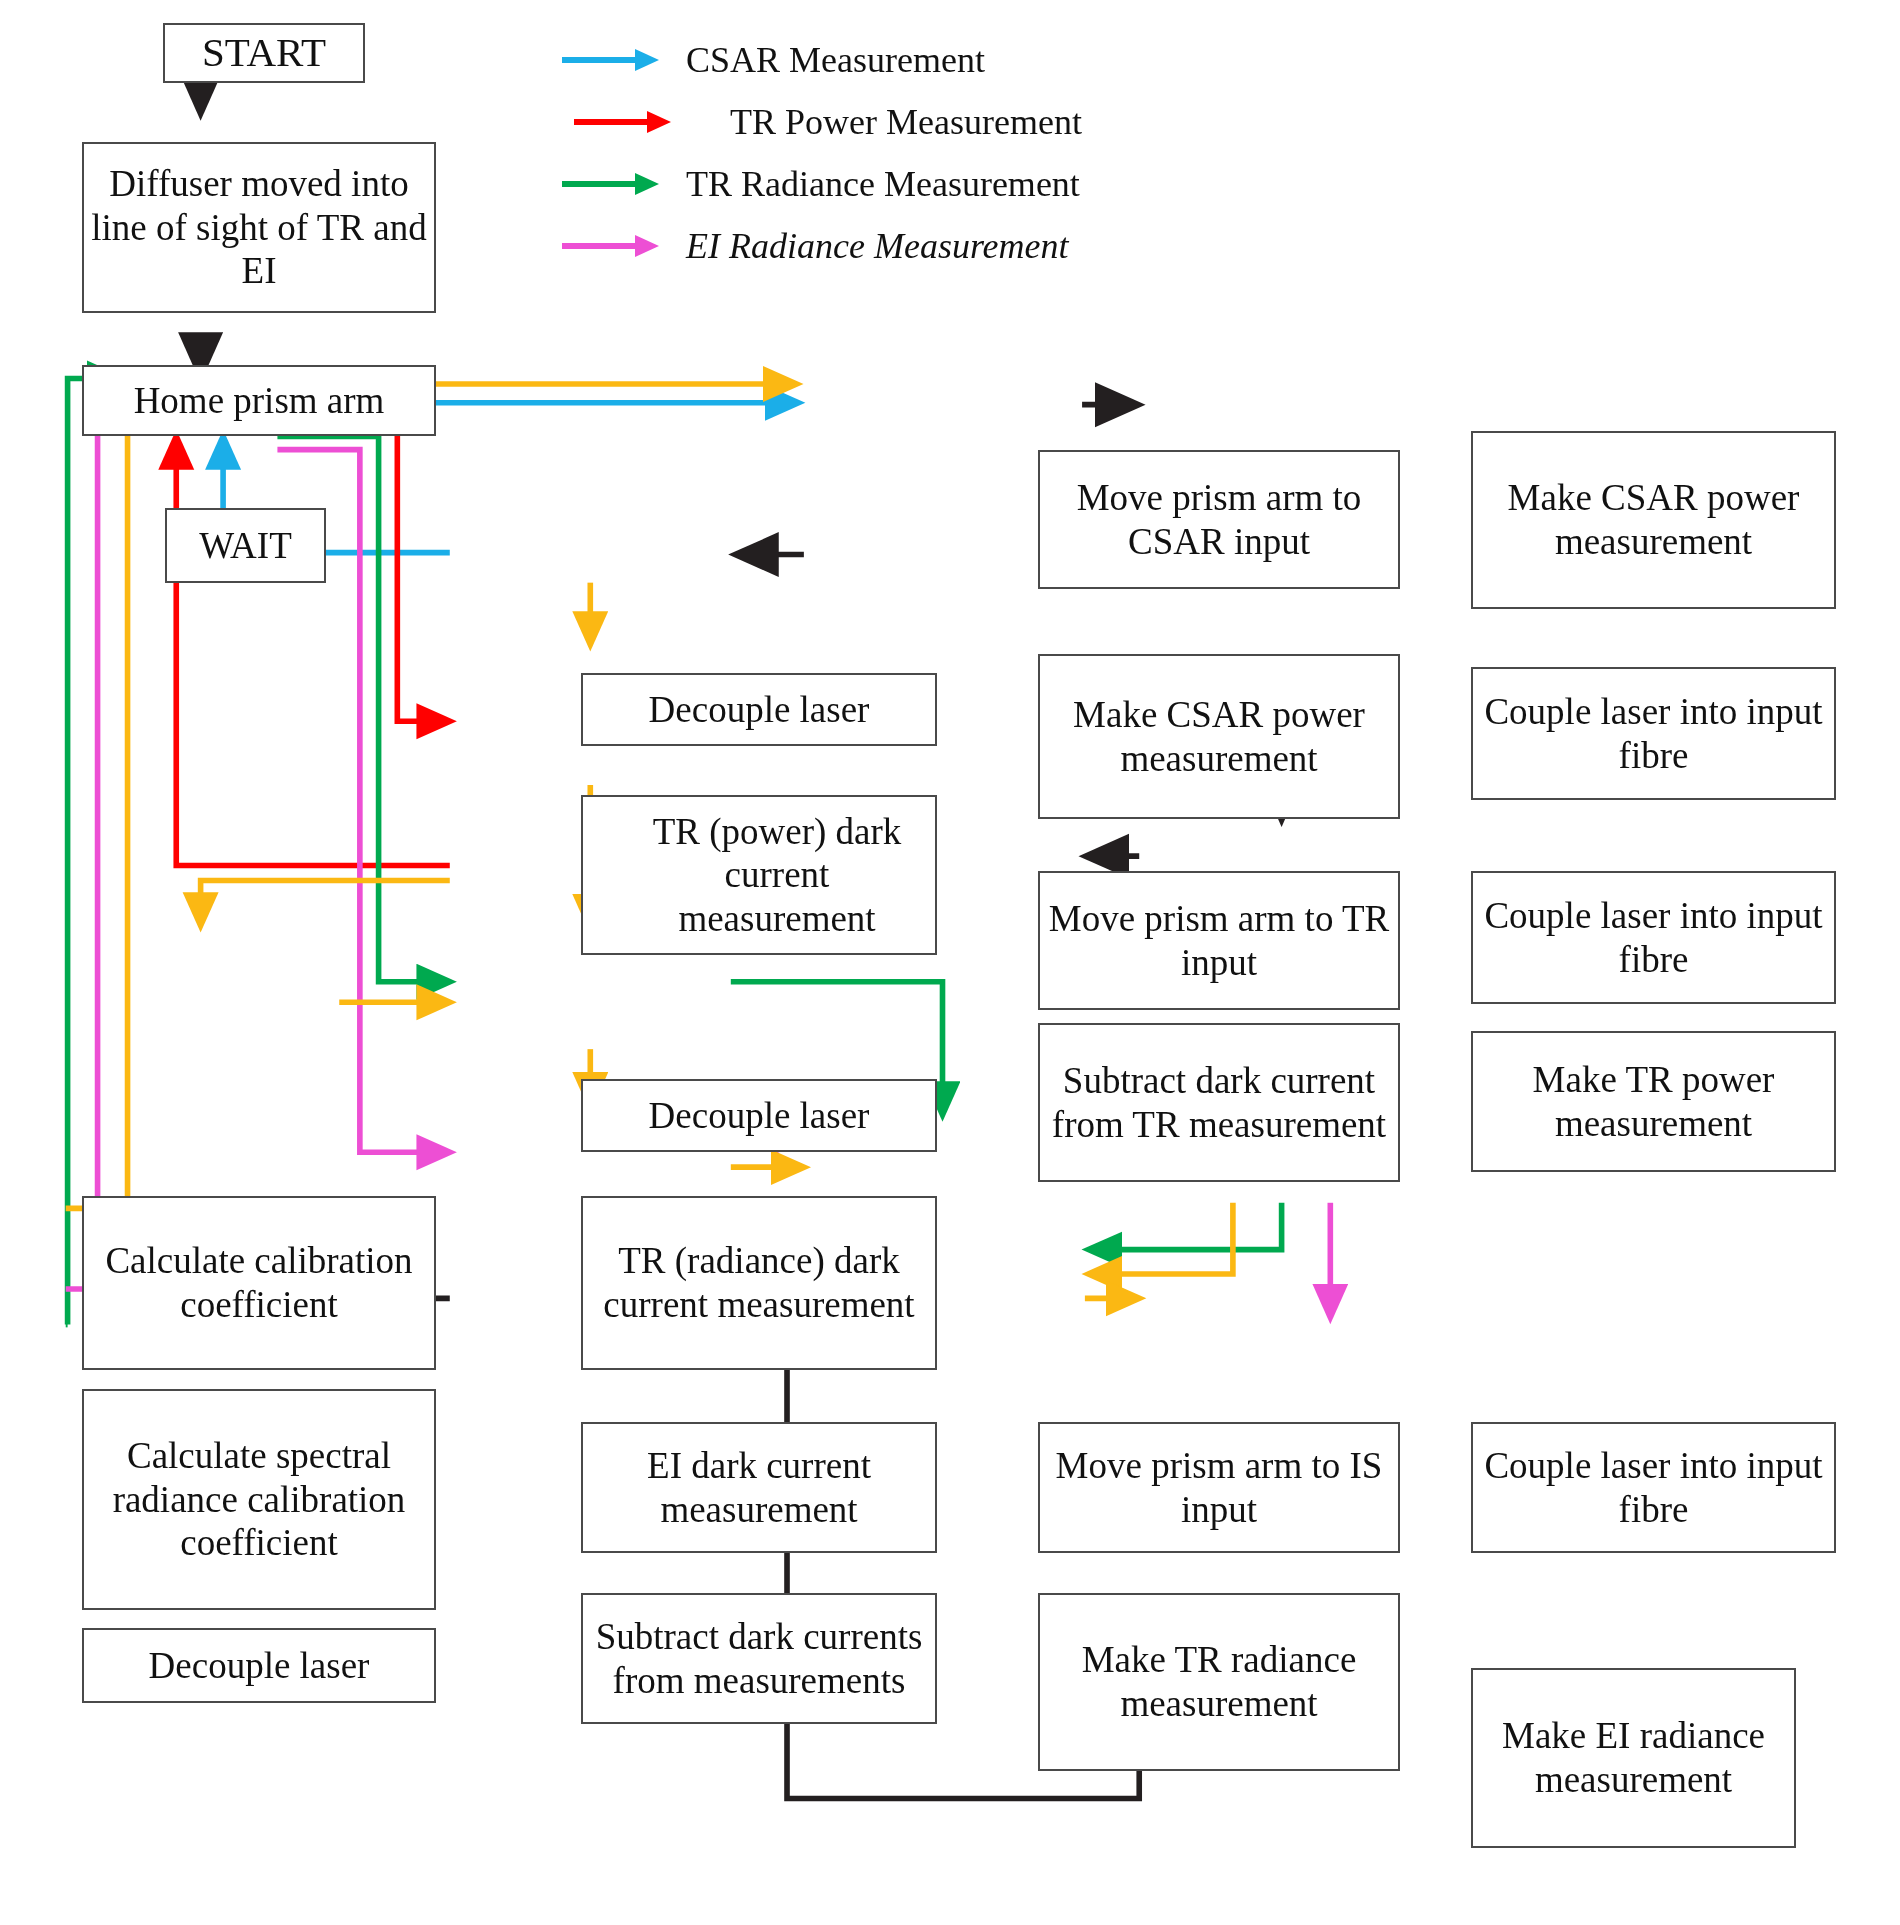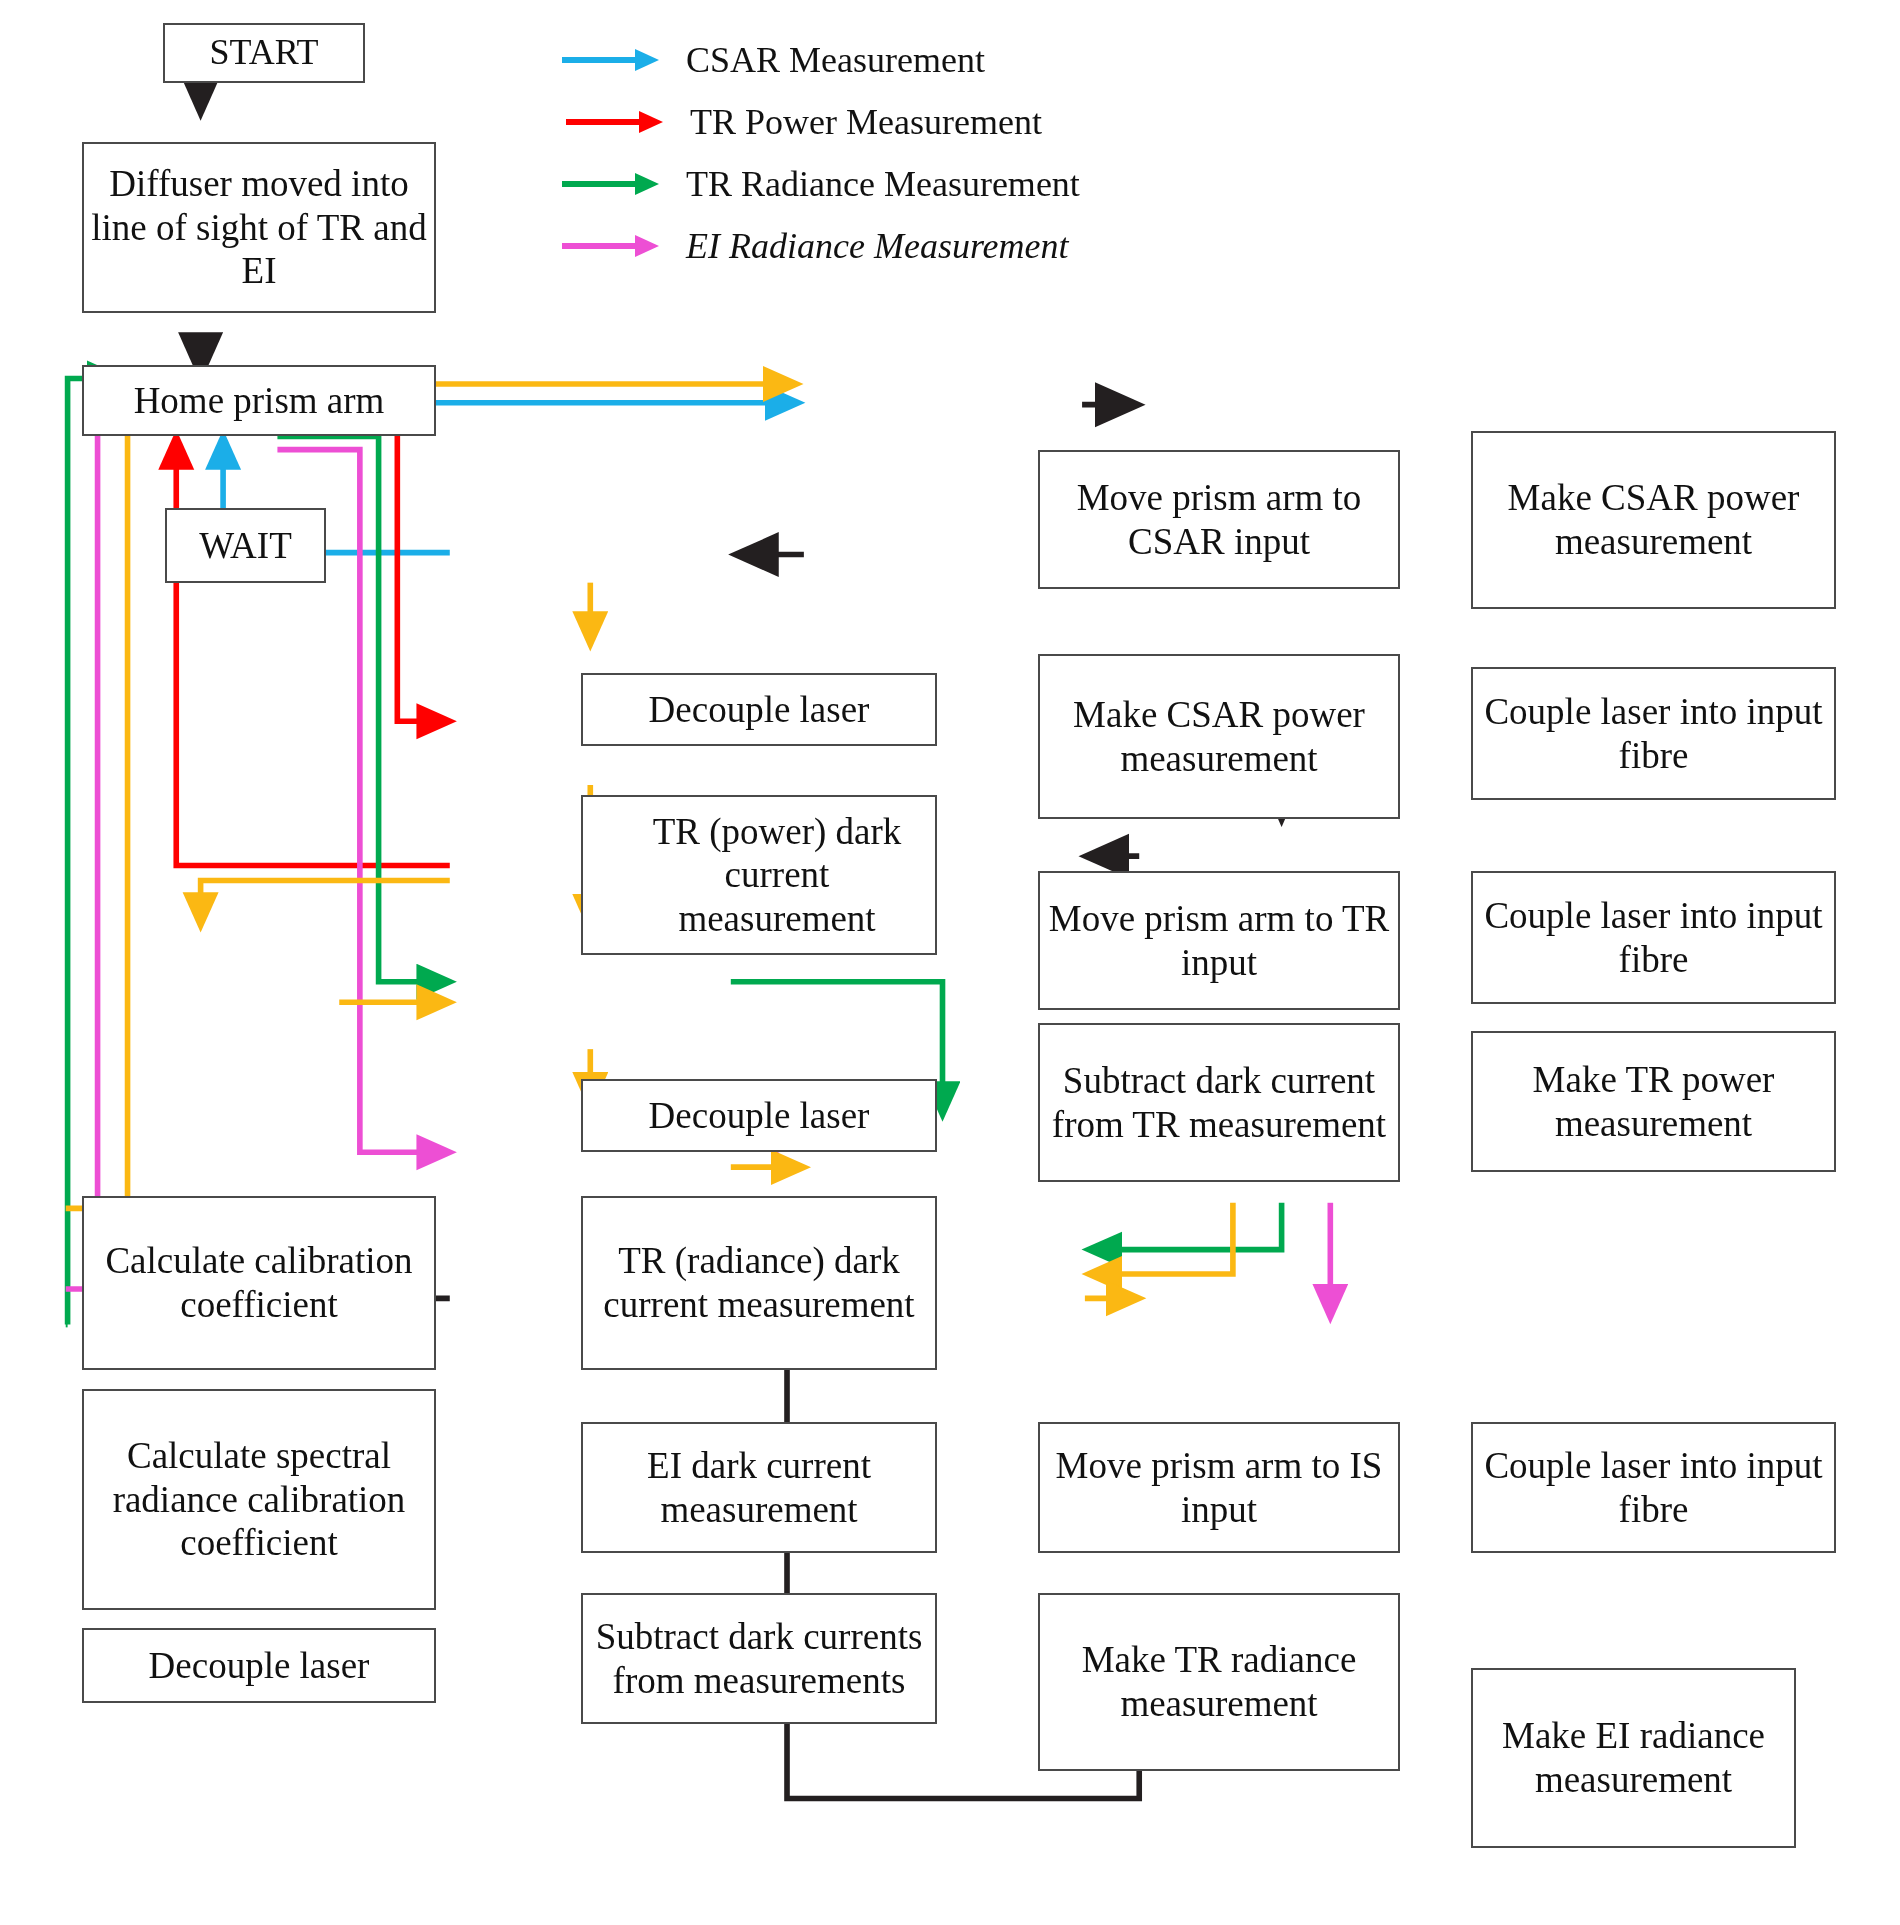--- a/index.html
+++ b/index.html
@@ -10,21 +10,21 @@
         text-align:center;line-height:1.18;color:#111111;z-index:6;}
   .node .txt{display:block;padding:0 5.6px;}
   .legend{position:absolute;z-index:7;}
   .legend-row{position:absolute;display:flex;align-items:center;}
   .legend-line{position:relative;width:98px;height:5.6px;}
   .legend-line .bar{position:absolute;left:0;top:0;width:77px;height:5.6px;}
   .legend-line .head{position:absolute;left:73px;top:-8.4px;width:0;height:0;
         border-top:11.2px solid transparent;border-bottom:11.2px solid transparent;}
   .legend-label{margin-left:26px;font-size:36px;color:#111;white-space:nowrap;}
   svg#wires{position:absolute;left:0;top:0;width:1900px;height:1925px;z-index:3;}
-  .n-start{font-size:36px;}
+  .n-start{font-size:41px;}
   .f40{font-size:37px;}
 </style>
 </head>
 <body>
 
 <div id="stage">
 
   <svg id="wires" viewBox="0 0 2028 2055">
     <defs>
       <marker id="mk" markerWidth="10" markerHeight="10" refX="7.2" refY="4" orient="auto" markerUnits="strokeWidth">
@@ -101,21 +101,21 @@
   </svg>
 
   <div class="legend" style="left:562px;top:13px;width:712px;height:309px;">
     <div class="legend-row" style="left:0;top:26px;">
       <span class="legend-line">
         <span class="bar" style="background:#1BAEE8"></span>
         <span class="head" style="border-left:24px solid #1BAEE8"></span>
       </span>
       <span class="legend-label">CSAR Measurement</span>
     </div>
-    <div class="legend-row" style="left:4px;top:88px;">
+    <div class="legend-row" style="left:12px;top:88px;gap:32px;">
       <span class="legend-line">
         <span class="bar" style="background:#FF0000"></span>
         <span class="head" style="border-left:24px solid #FF0000"></span>
       </span>
       <span class="legend-label">TR Power Measurement</span>
     </div>
     <div class="legend-row" style="left:0;top:150px;">
       <span class="legend-line">
         <span class="bar" style="background:#00A94F"></span>
         <span class="head" style="border-left:24px solid #00A94F"></span>

